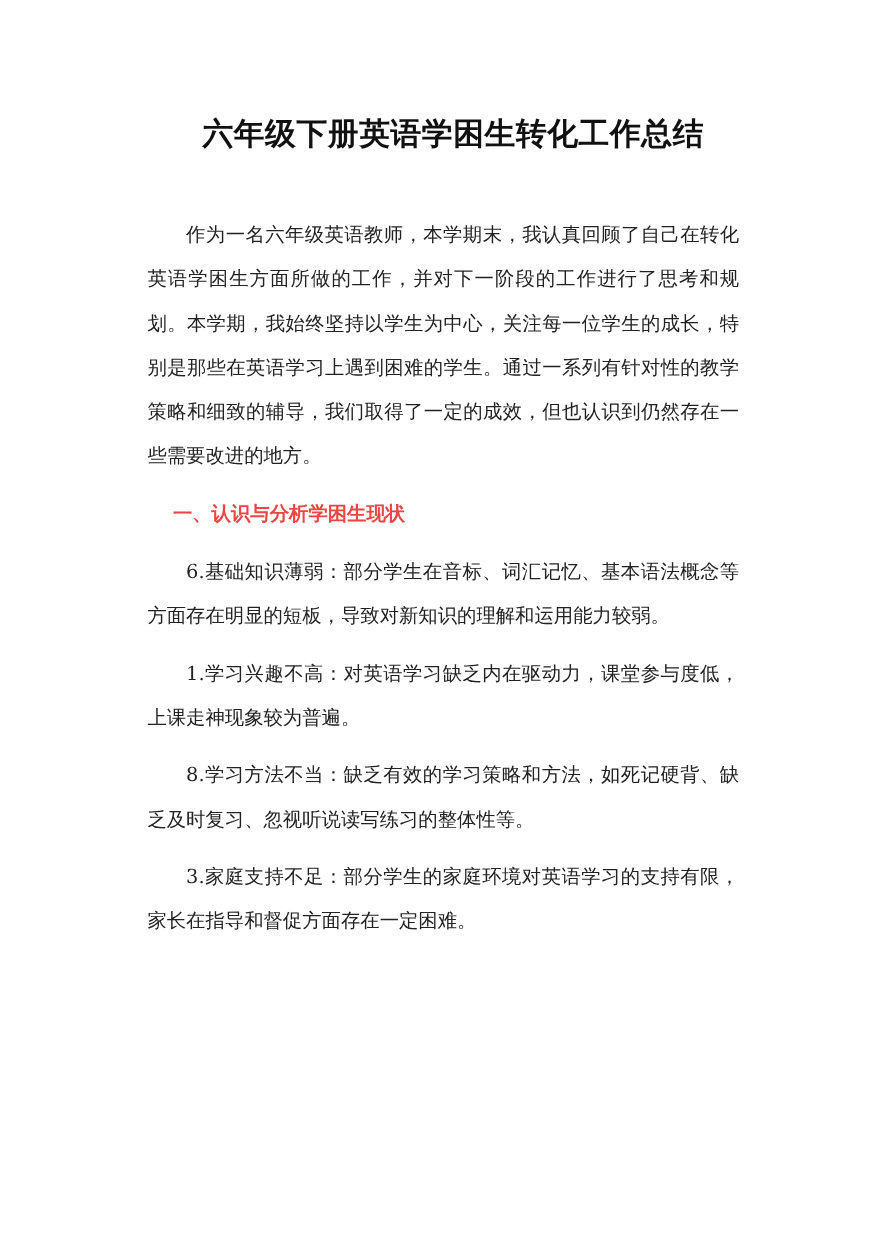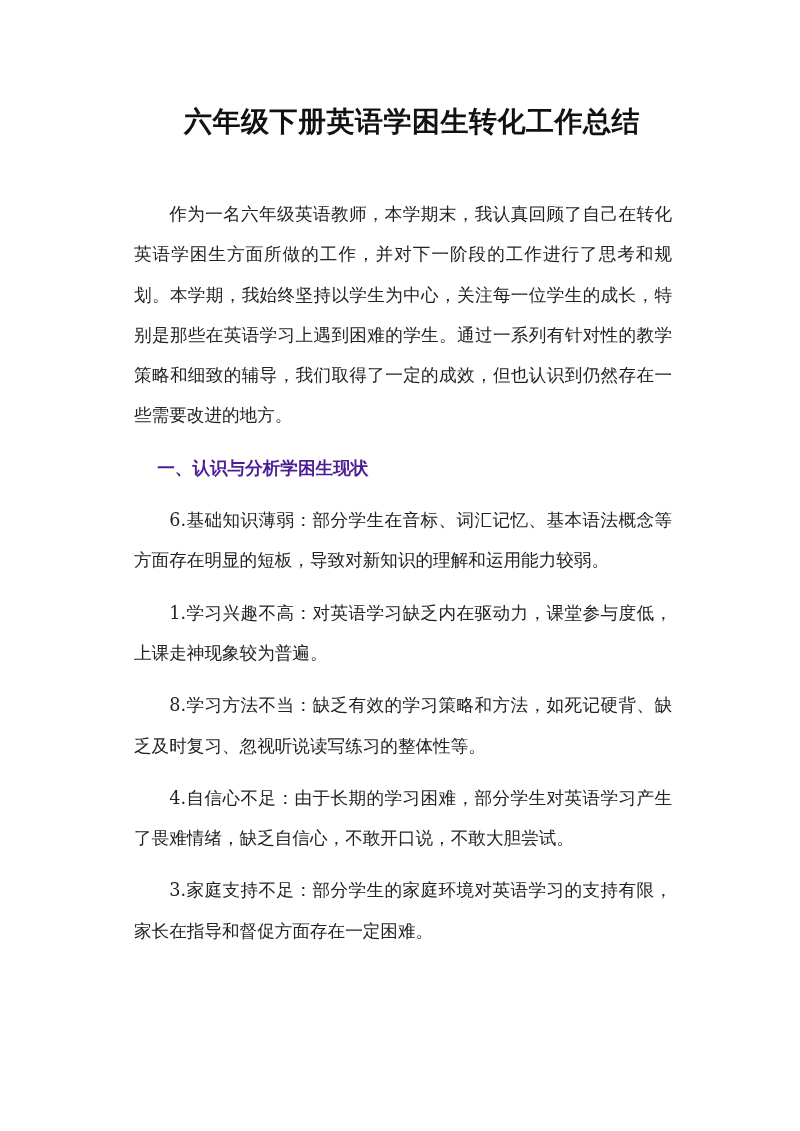--- a/index.html
+++ b/index.html
@@ -50,34 +50,33 @@
   .para {
     margin: 12px;
     text-indent: 2em;
   }
   .heading {
     margin: 0;
     text-indent: 2em;
     font-family: "DejaVu Sans", "Liberation Sans", sans-serif;
     font-weight: bold;
     font-size: 17.6px;
-    color: #4c1d95;
+    color: #ef4444;
   }
 </style>
 </head>
 <body>
 
 <div class="page">
   <div class="title">六年级下册英语学困生转化工作总结</div>
 
   <div class="body">
     <p class="para">作为一名六年级英语教师，本学期末，我认真回顾了自己在转化英语学困生方面所做的工作，并对下一阶段的工作进行了思考和规划。本学期，我始终坚持以学生为中心，关注每一位学生的成长，特别是那些在英语学习上遇到困难的学生。通过一系列有针对性的教学策略和细致的辅导，我们取得了一定的成效，但也认识到仍然存在一些需要改进的地方。</p>
 
     <p class="heading">一、认识与分析学困生现状</p>
 
 
     <p class="para">6.基础知识薄弱：部分学生在音标、词汇记忆、基本语法概念等方面存在明显的短板，导致对新知识的理解和运用能力较弱。</p>
     <p class="para">1.学习兴趣不高：对英语学习缺乏内在驱动力，课堂参与度低，上课走神现象较为普遍。</p>
     <p class="para">8.学习方法不当：缺乏有效的学习策略和方法，如死记硬背、缺乏及时复习、忽视听说读写练习的整体性等。</p>
-    <p class="para">4.自信心不足：由于长期的学习困难，部分学生对英语学习产生了畏难情绪，缺乏自信心，不敢开口说，不敢大胆尝试。</p>
     <p class="para">3.家庭支持不足：部分学生的家庭环境对英语学习的支持有限，家长在指导和督促方面存在一定困难。</p>
   </div>
 </div>
 
 </body></html>

